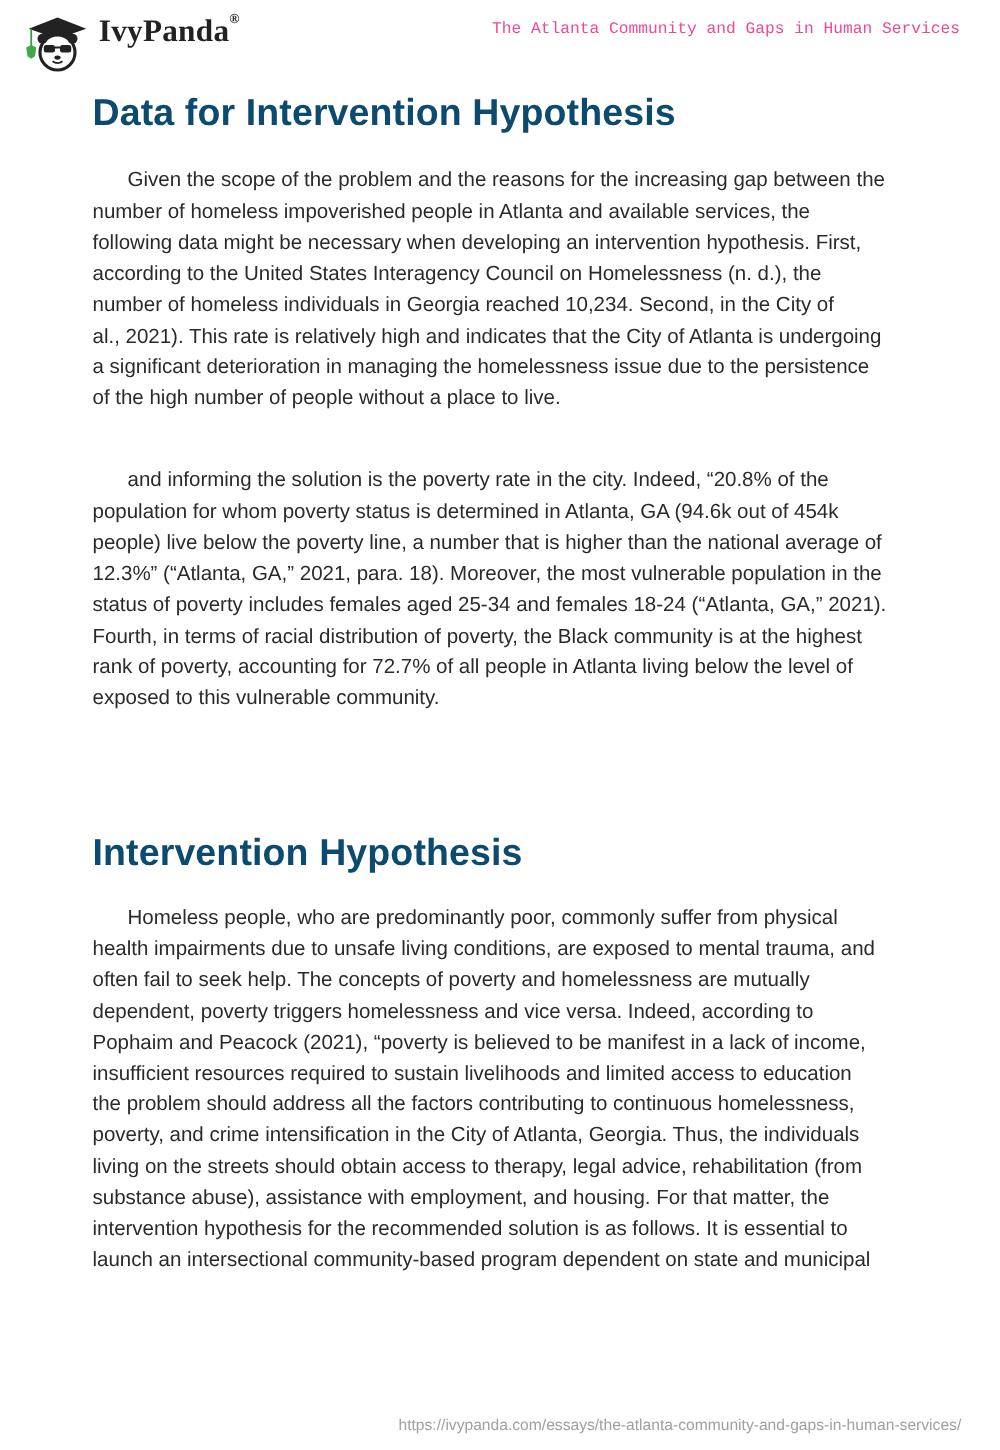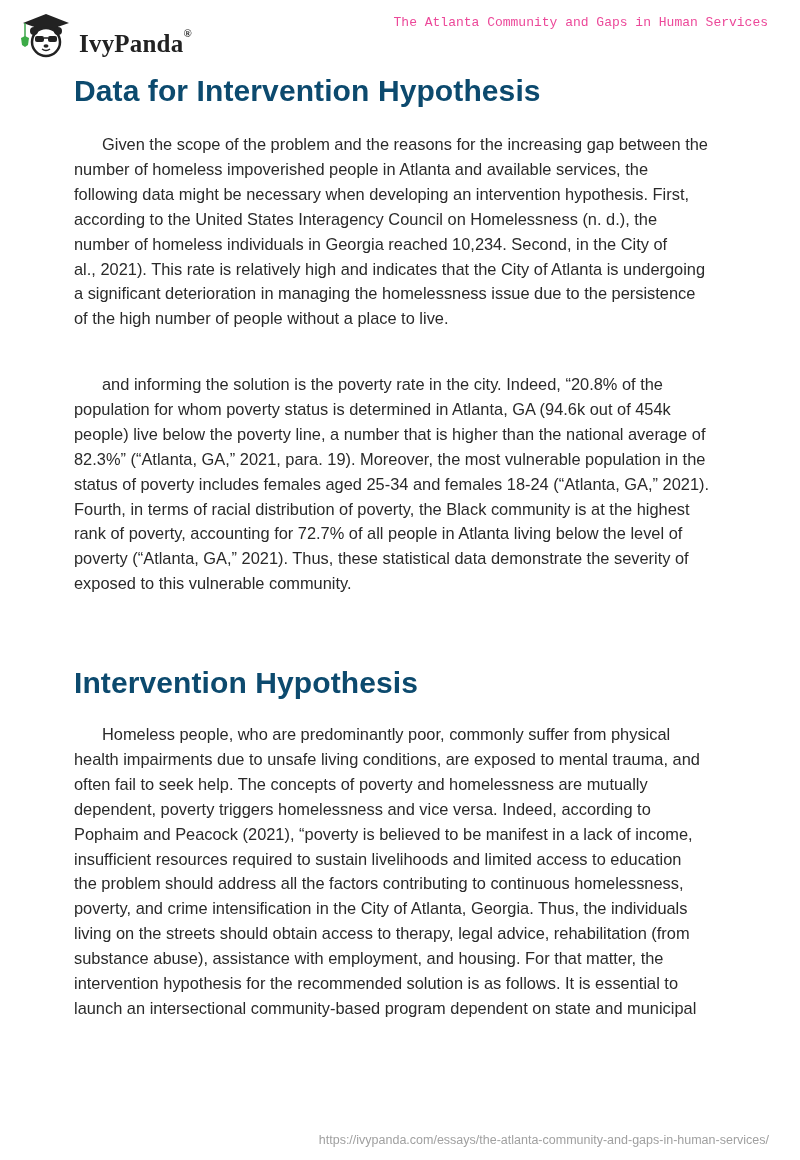--- a/index.html
+++ b/index.html
@@ -1,19 +1,19 @@
 <!DOCTYPE html>
 <html><head>
 <meta charset="utf-8">
 <style>
   html, body { margin: 0; padding: 0; background: #ffffff; }
   body { width: 800px; height: 1160px; position: relative; overflow: hidden;
          font-family: "Liberation Sans", sans-serif; color: #222222; }
   .header { position: absolute; left: 0; top: 0; width: 800px; height: 60px; }
-  .logo { position: absolute; left: 17px; top: 12px; display: flex; align-items: flex-end; }
+  .logo { position: absolute; left: 17px; top: 12px; display: flex; align-items: flex-start; }
   .logo svg { width: 58px; height: 46px; }
   .logo-text { font-family: "Liberation Serif", serif; font-weight: bold; font-size: 25px; color: #222;
                margin-left: 4px; letter-spacing: 0.2px; }
   .logo-text sup { font-size: 11px; font-weight: bold; vertical-align: top; position: relative; top: -3px; }
   .doc-title { position: absolute; right: 32px; top: 15px; font-size: 13px; color: #ec4899; font-family: Liberation Mono, monospace; }
   h2 { position: absolute; left: 74px; margin: 0; font-size: 30px; font-weight: bold; color: #0c4a6e; letter-spacing: 0.1px; }
   .para { position: absolute; left: 74px; width: 668px; margin: 0; font-size: 16.4px; line-height: 24.9px;
           color: #2a2a2a; text-indent: 28px; }
   .para span { display: block; white-space: nowrap; }
   .para span + span { text-indent: 0; }
@@ -57,25 +57,24 @@
   <span>number of homeless individuals in Georgia reached 10,234. Second, in the City of</span>
   <span>al., 2021). This rate is relatively high and indicates that the City of Atlanta is undergoing</span>
   <span>a significant deterioration in managing the homelessness issue due to the persistence</span>
   <span>of the high number of people without a place to live.</span>
 </p>
 
 <p class="para" style="top:372px">
   <span>and informing the solution is the poverty rate in the city. Indeed, “20.8% of the</span>
   <span>population for whom poverty status is determined in Atlanta, GA (94.6k out of 454k</span>
   <span>people) live below the poverty line, a number that is higher than the national average of</span>
-  <span>82.3%” (“Atlanta, GA,” 2021, para. 19). Moreover, the most vulnerable population in the</span>
+  <span>12.3%” (“Atlanta, GA,” 2021, para. 18). Moreover, the most vulnerable population in the</span>
   <span>status of poverty includes females aged 25-34 and females 18-24 (“Atlanta, GA,” 2021).</span>
   <span>Fourth, in terms of racial distribution of poverty, the Black community is at the highest</span>
   <span>rank of poverty, accounting for 72.7% of all people in Atlanta living below the level of</span>
-  <span>poverty (“Atlanta, GA,” 2021). Thus, these statistical data demonstrate the severity of</span>
   <span>exposed to this vulnerable community.</span>
 </p>
 
 <h2 style="top:666px">Intervention Hypothesis</h2>
 
 <p class="para" style="top:722px">
   <span>Homeless people, who are predominantly poor, commonly suffer from physical</span>
   <span>health impairments due to unsafe living conditions, are exposed to mental trauma, and</span>
   <span>often fail to seek help. The concepts of poverty and homelessness are mutually</span>
   <span>dependent, poverty triggers homelessness and vice versa. Indeed, according to</span>

